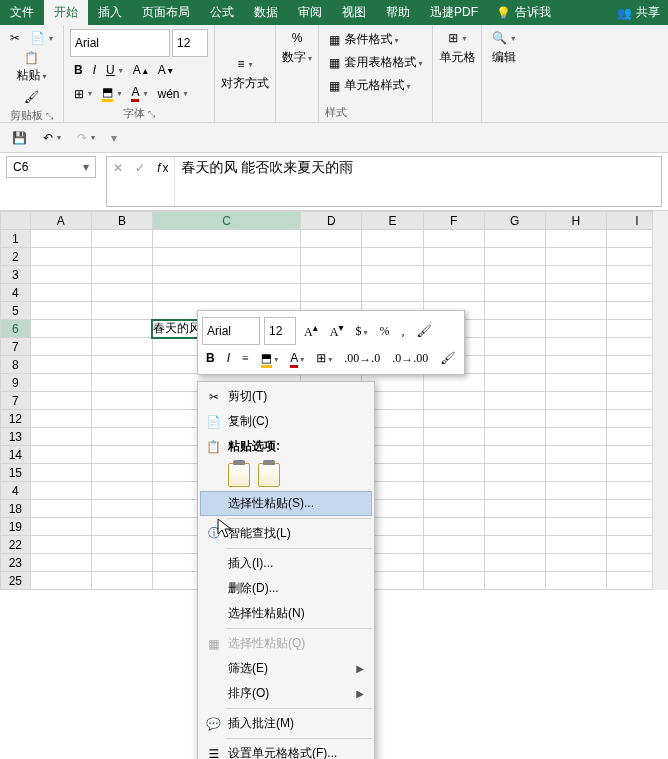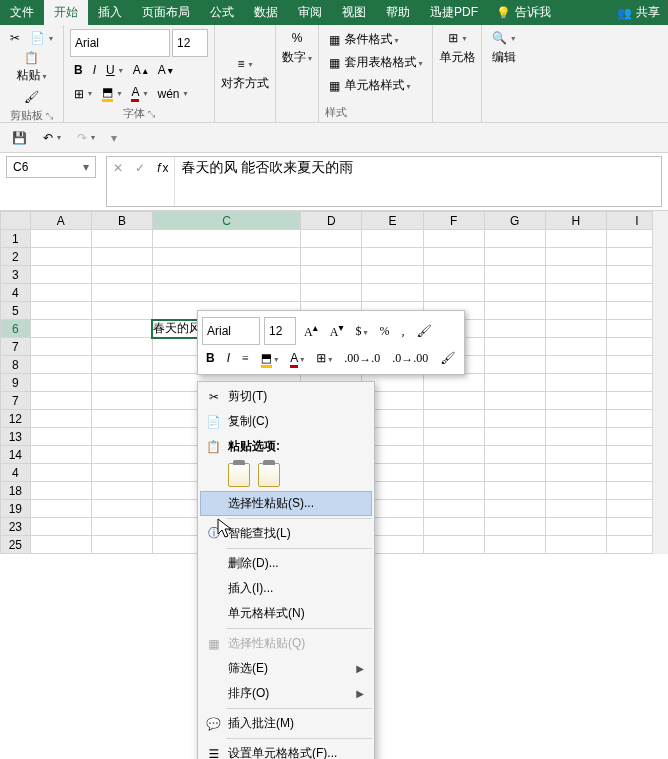--- a/index.html
+++ b/index.html
@@ -360,20 +360,32 @@
           <td class="" style=""></td>
           <td class="" style=""></td>
           <td class="" style=""></td>
           <td class="" style=""></td>
           <td class="" style=""></td>
           <td class="" style=""></td>
           <td class="" style=""></td>
           <td class="" style=""></td>
         </tr>
         <tr>
+          <th class="rowh">15</th>
+          <td class="" style=""></td>
+          <td class="" style=""></td>
+          <td class="" style=""></td>
+          <td class="" style=""></td>
+          <td class="" style=""></td>
+          <td class="" style=""></td>
+          <td class="" style=""></td>
+          <td class="" style=""></td>
+          <td class="" style=""></td>
+        </tr>
+        <tr>
           <th class="rowh">4</th>
           <td class="" style=""></td>
           <td class="" style=""></td>
           <td class="" style=""></td>
           <td class="" style=""></td>
           <td class="" style=""></td>
           <td class="" style=""></td>
           <td class="" style=""></td>
           <td class="" style=""></td>
           <td class="" style=""></td>
@@ -385,20 +397,32 @@
           <td class="" style=""></td>
           <td class="" style=""></td>
           <td class="" style=""></td>
           <td class="" style=""></td>
           <td class="" style=""></td>
           <td class="" style=""></td>
           <td class="" style=""></td>
         </tr>
         <tr>
           <th class="rowh">19</th>
+          <td class="" style=""></td>
+          <td class="" style=""></td>
+          <td class="" style=""></td>
+          <td class="" style=""></td>
+          <td class="" style=""></td>
+          <td class="" style=""></td>
+          <td class="" style=""></td>
+          <td class="" style=""></td>
+          <td class="" style=""></td>
+        </tr>
+        <tr>
+          <th class="rowh">22</th>
           <td class="" style=""></td>
           <td class="" style=""></td>
           <td class="" style=""></td>
           <td class="" style=""></td>
           <td class="" style=""></td>
           <td class="" style=""></td>
           <td class="" style=""></td>
           <td class="" style=""></td>
           <td class="" style=""></td>
         </tr>
@@ -475,27 +499,27 @@
   <div class="ctx-item highlighted">
       <span>选择性粘贴(S)...</span>
     </div>
   <div class="ctx-sep"></div>
   <div class="ctx-item">
       <span class="icon" style="color:#2b579a;">ⓘ</span>
       <span>智能查找(L)</span>
     </div>
   <div class="ctx-sep"></div>
   <div class="ctx-item">
+      <span>插入(I)...</span>
+    </div>
+  <div class="ctx-item">
       <span>删除(D)...</span>
     </div>
   <div class="ctx-item">
-      <span>插入(I)...</span>
-    </div>
-  <div class="ctx-item">
-      <span>单元格样式(N)</span>
+      <span>选择性粘贴(N)</span>
     </div>
   <div class="ctx-sep"></div>
   <div class="ctx-item disabled">
       <span class="icon">▦</span>
       <span>选择性粘贴(Q)</span>
     </div>
   <div class="ctx-item">
       <span>筛选(E)</span>
       <span class="arrow">▶</span>
     </div>

